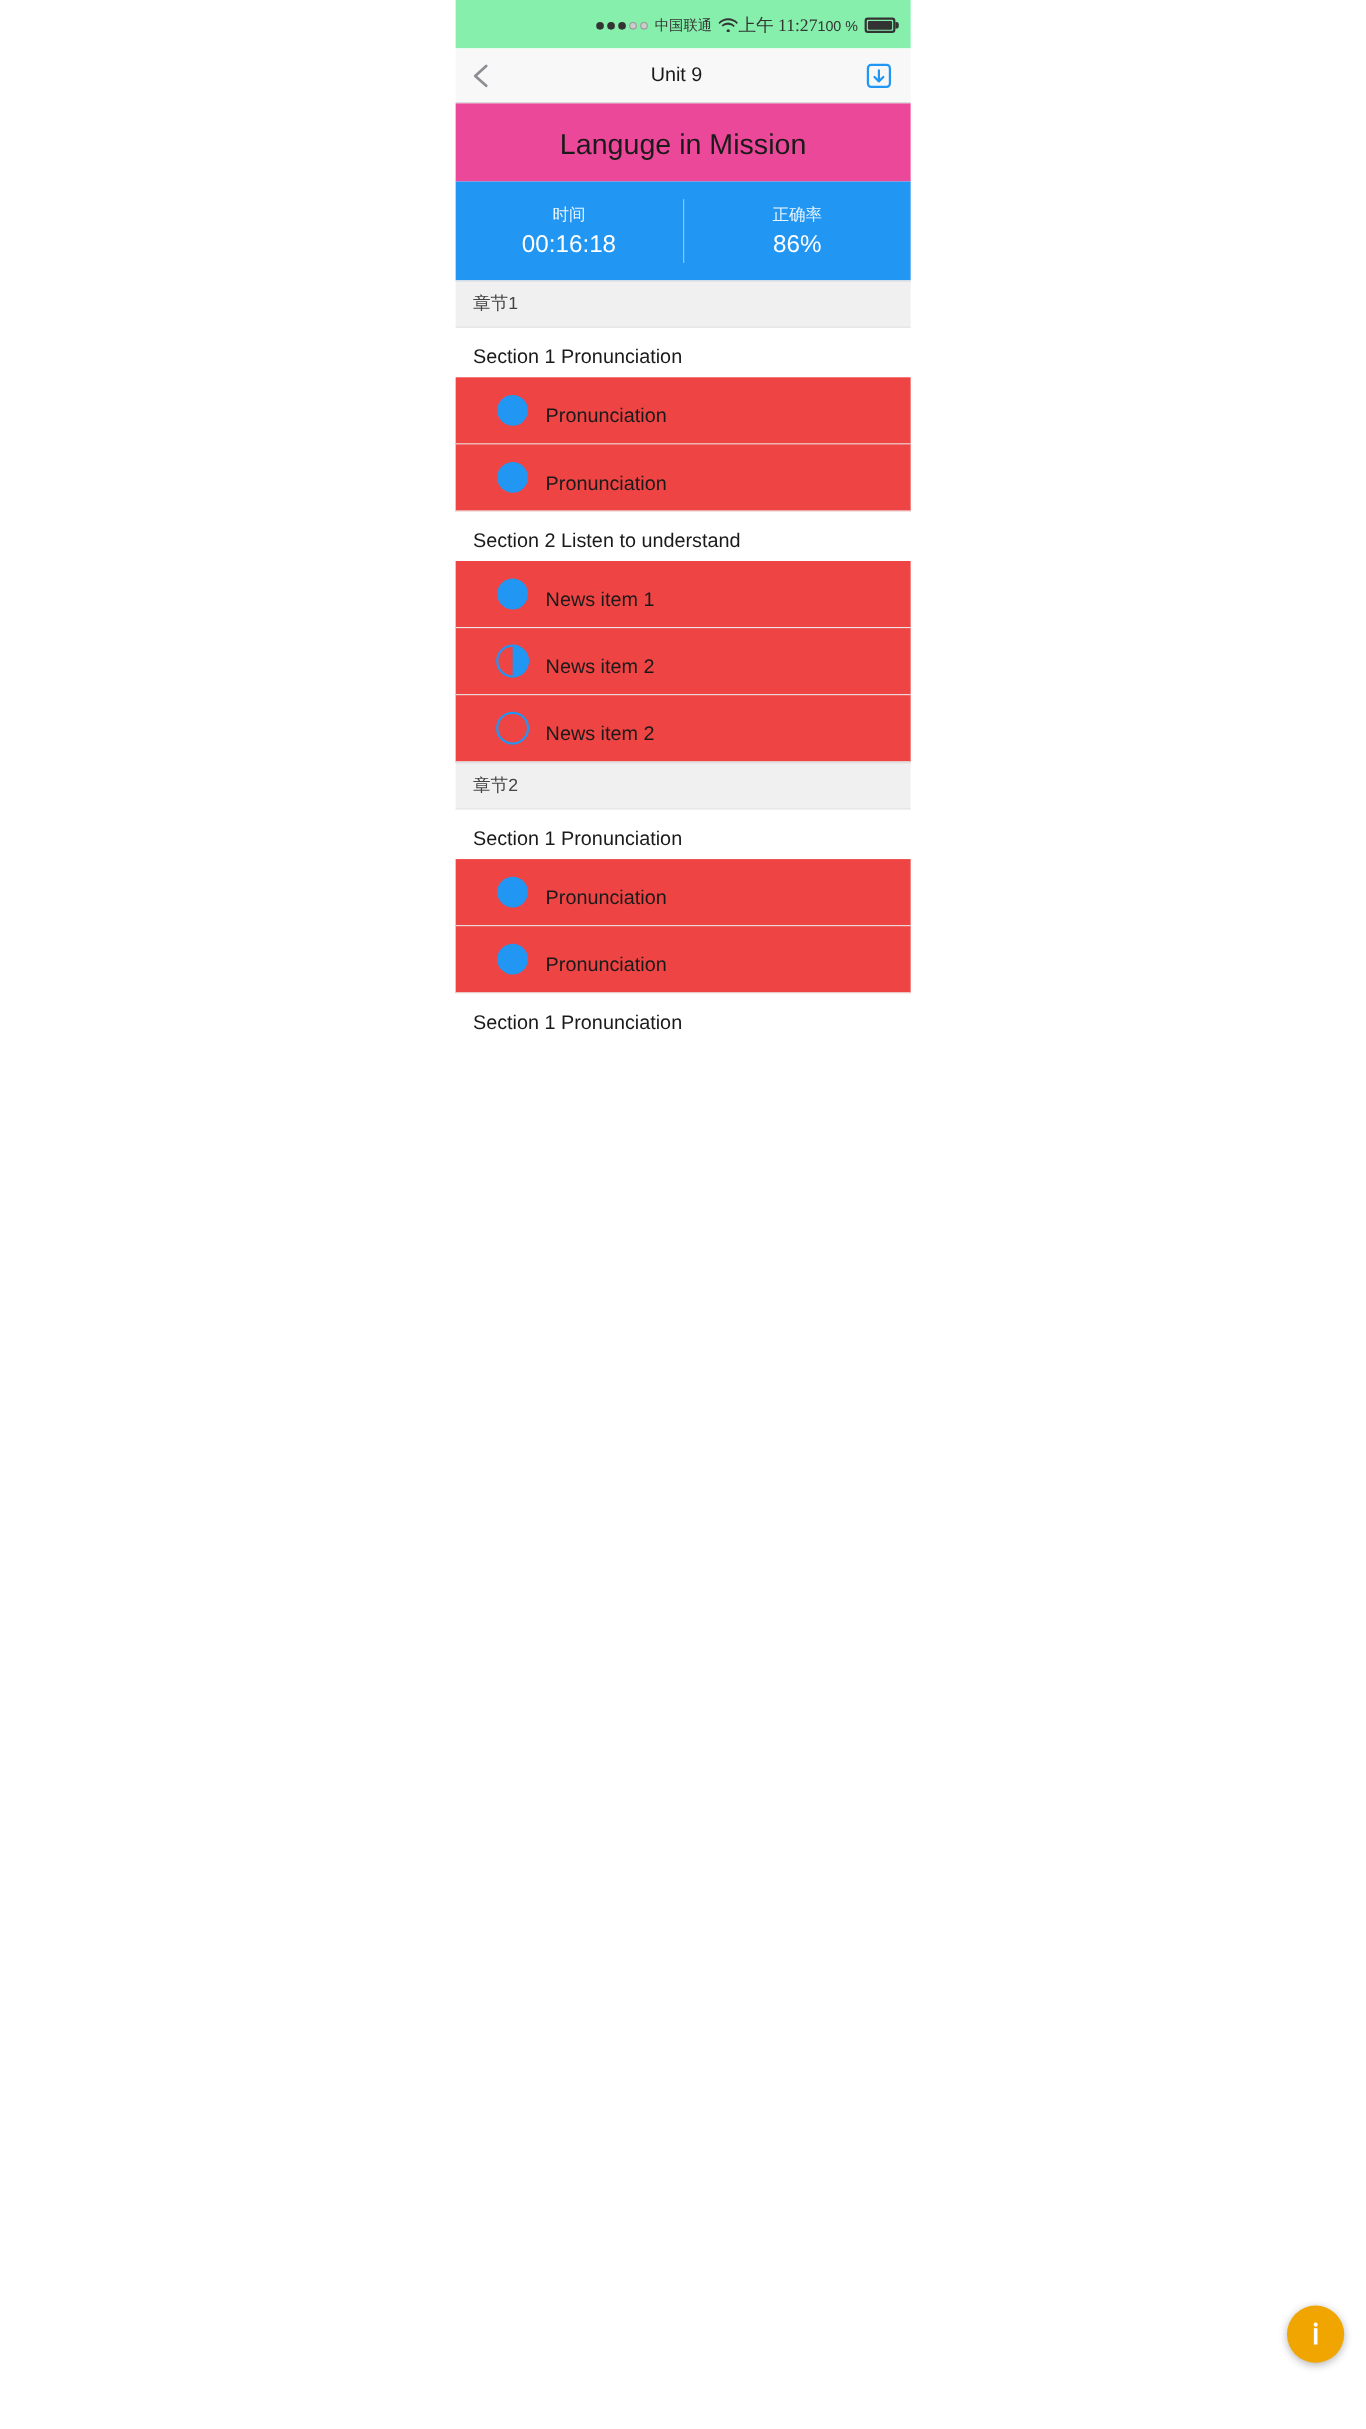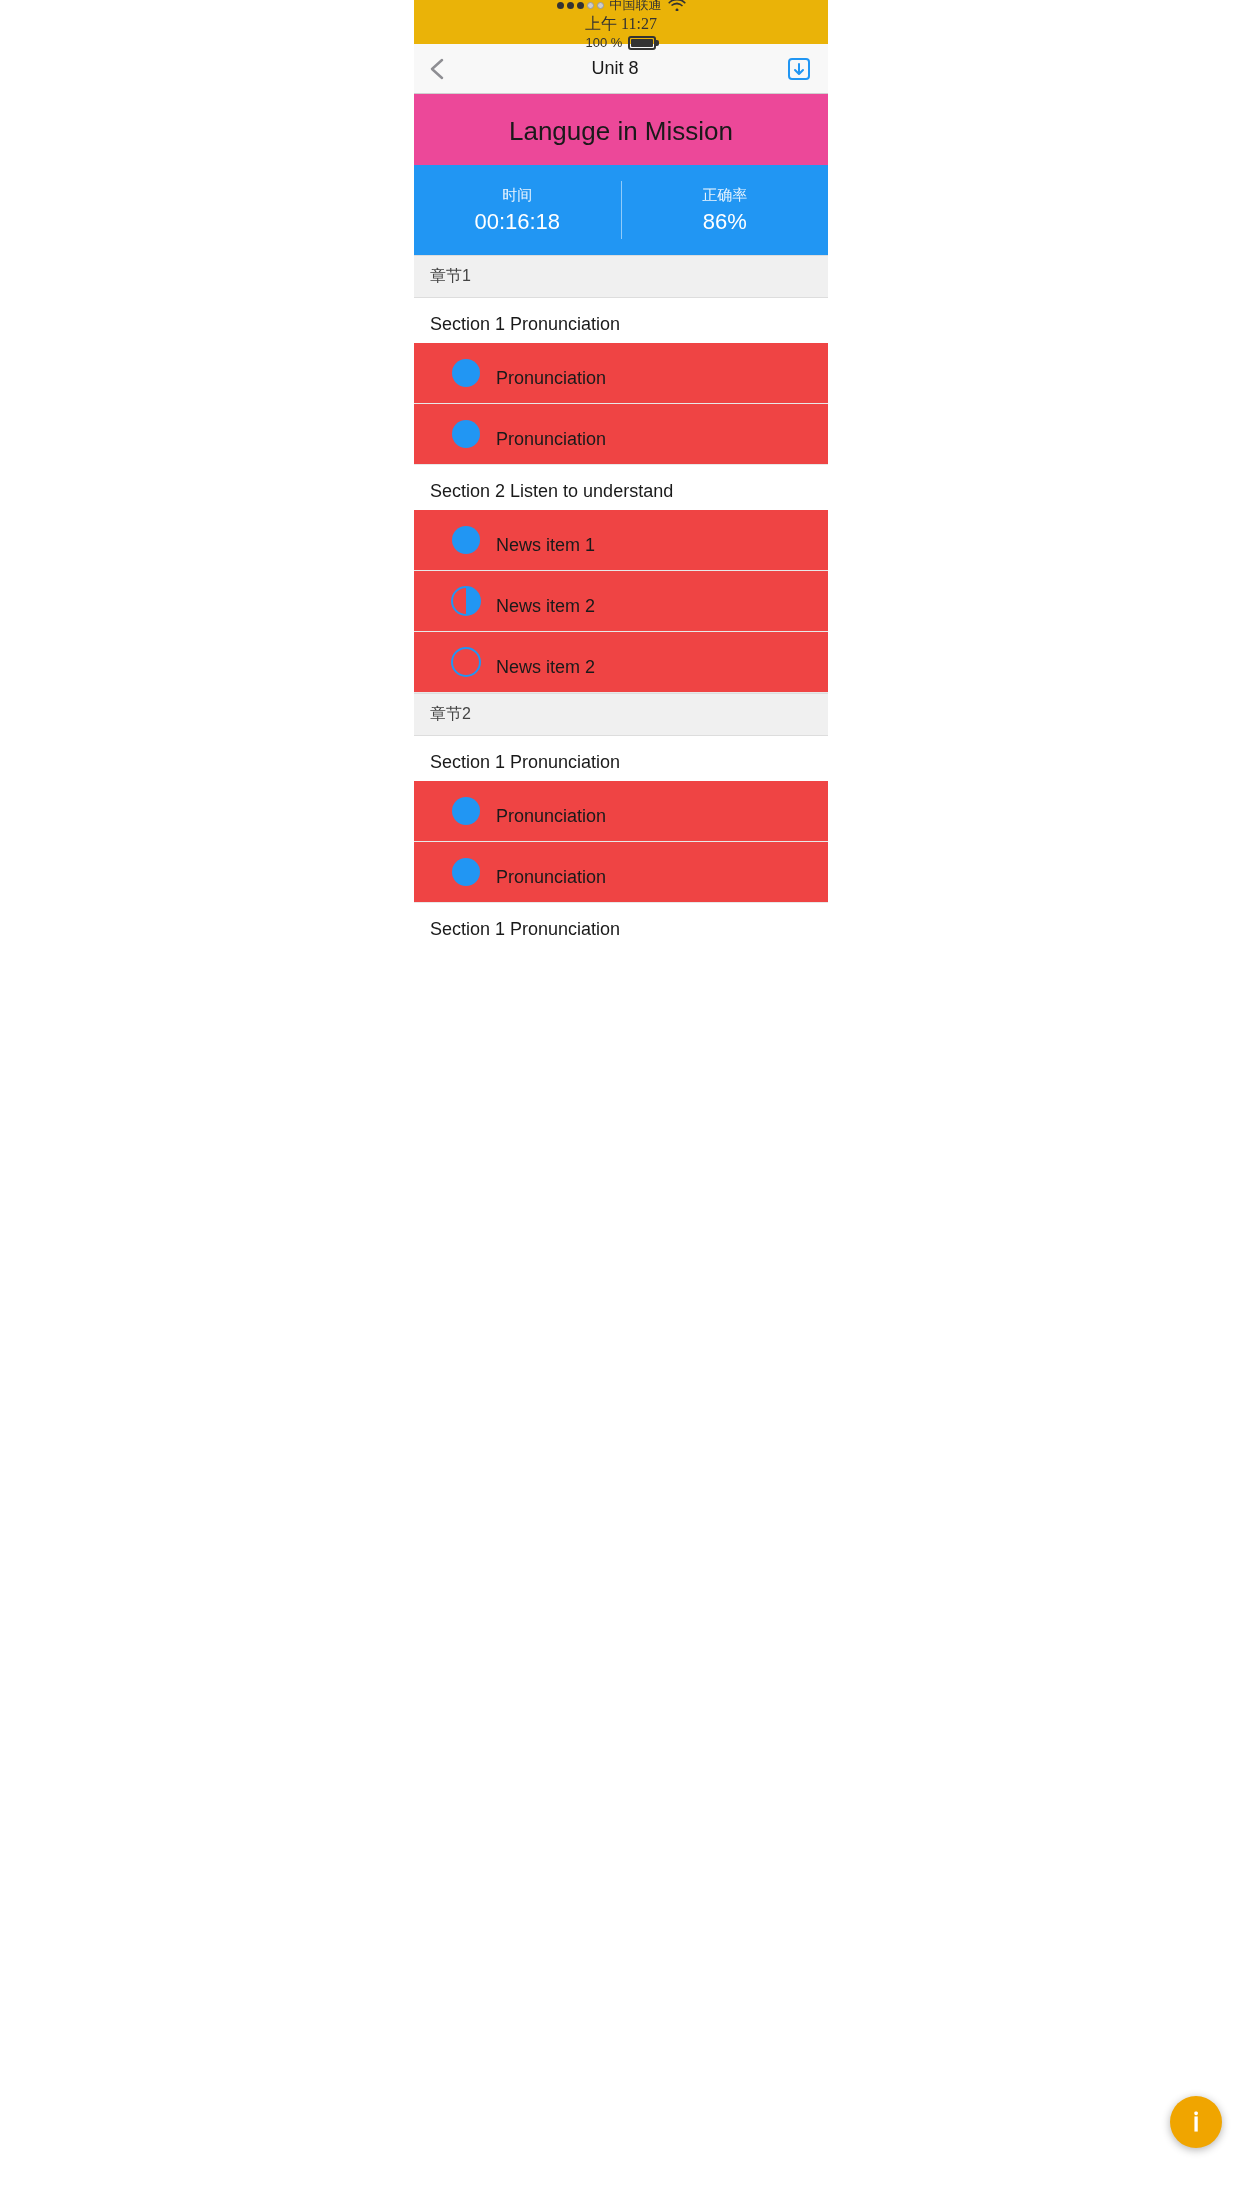--- a/index.html
+++ b/index.html
@@ -10,27 +10,26 @@
       background: #fff;
       width: 414px;
       margin: 0 auto;
       position: relative;
       overflow-x: hidden;
     }
 
     
     .status-bar {
       display: flex;
-      justify-content: center;
+      justify-content: flex-end;
       align-items: center;
       padding: 6px 14px 4px;
-      background: #eab308;
+      background: #86efac;
       font-size: 13px;
       height: 44px;
-      flex-direction: column;
     }
     .status-left {
       display: flex;
       align-items: center;
       gap: 6px;
       font-size: 13px;
     }
     .signal-dots {
       display: flex; gap: 3px; align-items: center;
     }
@@ -222,21 +221,21 @@
     </div>
   </div>
 </div>
 
 <div class="nav-bar">
   <div class="nav-back">
     <svg width="14" height="22" viewBox="0 0 14 22">
       <path d="M12 2 L2 11 L12 20" stroke="#8e8e93" stroke-width="2.5" fill="none" stroke-linecap="round" stroke-linejoin="round"></path>
     </svg>
   </div>
-  <span class="nav-title">Unit 8</span>
+  <span class="nav-title">Unit 9</span>
   <div class="nav-download">
     <svg class="download-icon-svg" viewBox="0 0 26 26" fill="none">
       <rect x="3" y="3" width="20" height="20" rx="3" stroke="#2196f3" stroke-width="2" fill="none"></rect>
       <path d="M13 8 L13 17 M9 14 L13 18 L17 14" stroke="#2196f3" stroke-width="2" stroke-linecap="round" stroke-linejoin="round"></path>
     </svg>
   </div>
 </div>
 
 <div class="page-title-section">
   <h1 class="page-title">Languge in Mission</h1>

